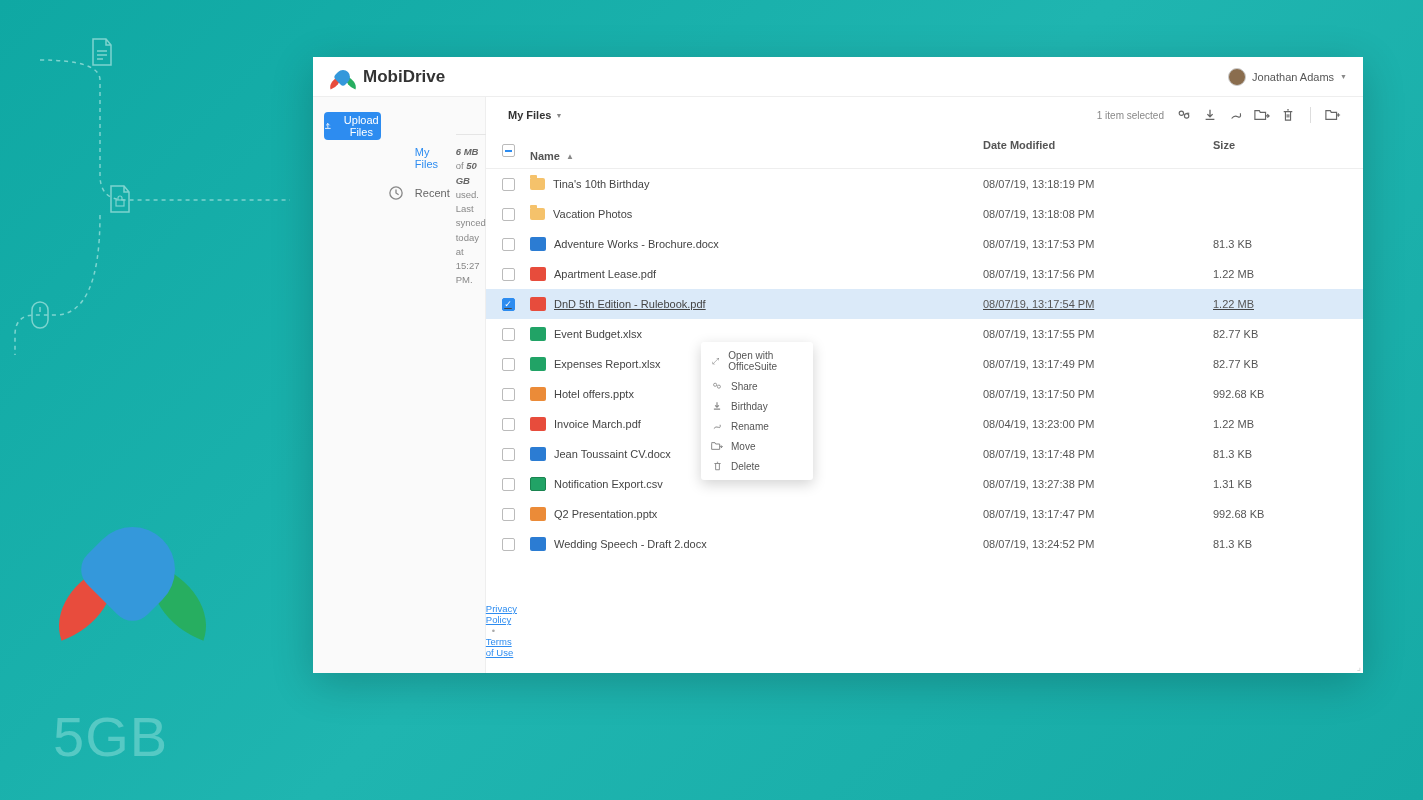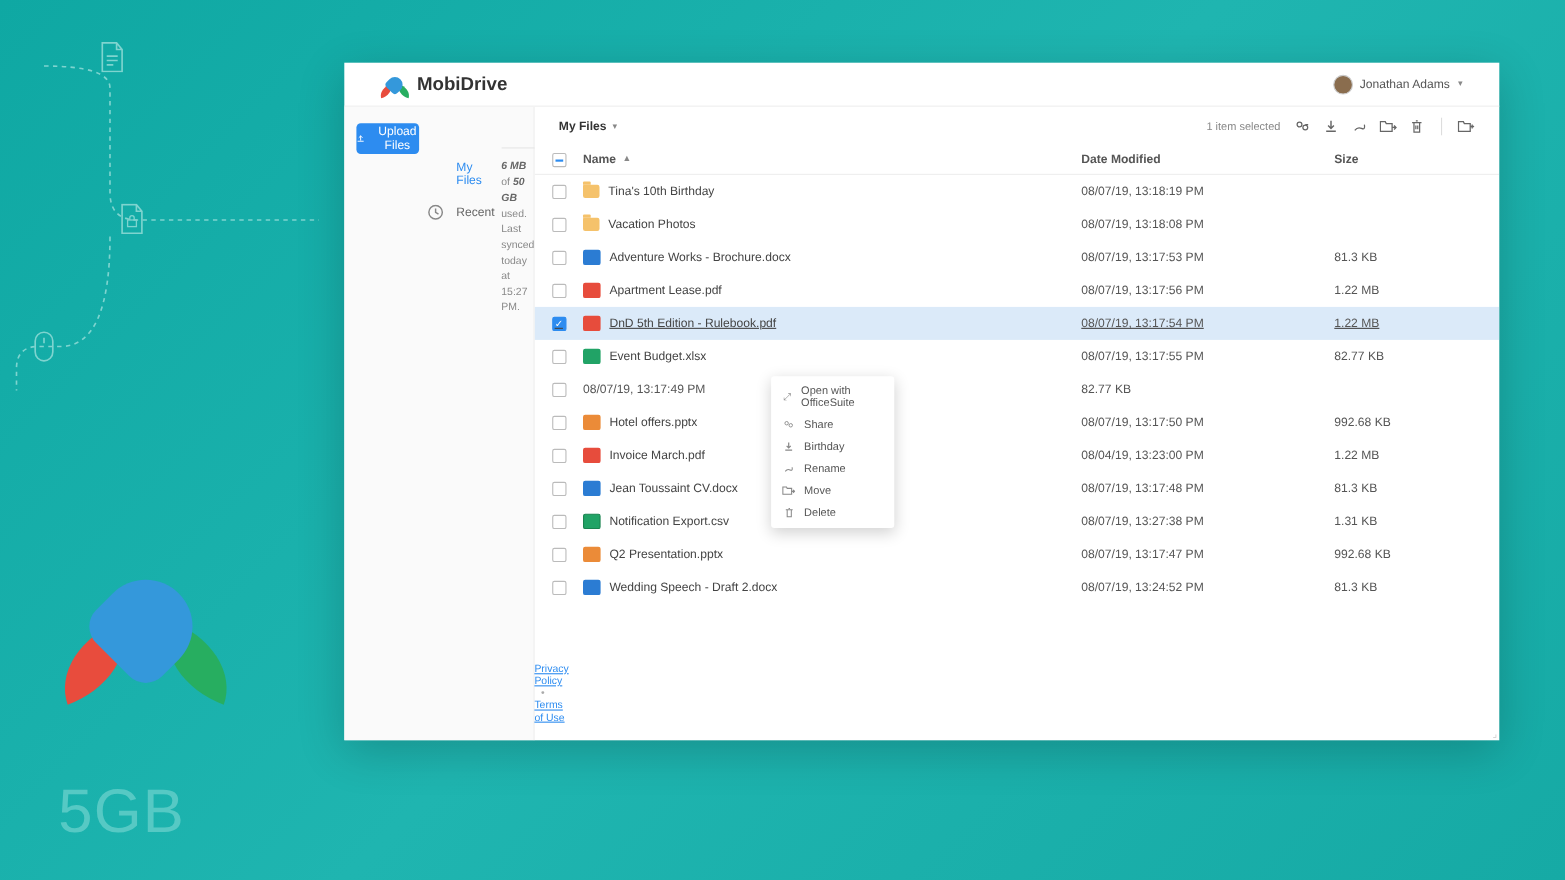--- a/index.html
+++ b/index.html
@@ -18,21 +18,21 @@
 .large-logo .leaf-l { position: absolute; left: 0; bottom: 0; width: 72px; height: 55px; background: #e84c3d; border-radius: 100% 0 100% 0 / 100% 0 100% 0; transform: rotate(-20deg); }
 .large-logo .leaf-r { position: absolute; right: 0; bottom: 0; width: 72px; height: 55px; background: #27ae60; border-radius: 0 100% 0 100% / 0 100% 0 100%; transform: rotate(20deg); }
 .large-logo .leaf-c { position: absolute; left: 40px; bottom: 18px; width: 85px; height: 85px; background: #3498db; border-radius: 100% 100% 50% 50%; transform: rotate(45deg); }
 
 .promo-text { position: absolute; left: 53px; bottom: 35px; color: #fff; }
 .promo-5gb { font-size: 56px; font-weight: 300; color: #56c9c4; letter-spacing: 1px; line-height: 1; }
 .promo-cloud { font-size: 56px; font-weight: 700; letter-spacing: 0; line-height: 1.1; }
 
 
 .window { position: absolute; top: 57px; left: 313px; width: 1050px; height: 616px; background: #fff; display: flex; flex-direction: column; box-shadow: 0 10px 40px rgba(0,0,0,0.2); }
-.header { height: 40px; display: flex; align-items: center; padding: 0 32px; border-bottom: 1px solid #eee; }
+.header { height: 40px; display: flex; align-items: center; padding: 0 16px; border-bottom: 1px solid #eee; }
 .logo-sm { display: flex; align-items: center; gap: 6px; width: 160px; }
 .logo-sm-mark { width: 28px; height: 22px; position: relative; }
 .logo-sm-mark .l1 { position:absolute; left:0; bottom:0; width:12px; height:10px; background:#e84c3d; border-radius:100% 0 100% 0; transform:rotate(-15deg);}
 .logo-sm-mark .l2 { position:absolute; right:0; bottom:0; width:12px; height:10px; background:#27ae60; border-radius:0 100% 0 100%; transform:rotate(15deg);}
 .logo-sm-mark .l3 { position:absolute; left:7px; bottom:4px; width:14px; height:14px; background:#3498db; border-radius:100% 100% 50% 50%; transform:rotate(45deg);}
 .logo-sm-text { font-size: 17px; font-weight: 700; color: #333; }
 .search-wrap { display: flex; margin-left: 14px; }
 .search-input { width: 156px; height: 24px; border: 1px solid #ddd; border-right: none; border-radius: 3px 0 0 3px; padding: 0 8px; font-size: 10px; outline: none; }
 .search-input::placeholder { color: #aaa; }
 .search-btn { width: 44px; height: 24px; background: #2d8cf0; border: none; border-radius: 0 3px 3px 0; display: flex; align-items: center; justify-content: center; cursor: pointer; }
@@ -59,21 +59,21 @@
 .breadcrumb { font-size: 11px; font-weight: 700; color: #333; display: flex; align-items: center; gap: 4px; cursor: pointer; }
 .bcrumb-chev { font-size: 7px; color: #888; }
 .toolbar-right { margin-left: auto; display: flex; align-items: center; gap: 12px; }
 .sel-text { font-size: 10px; color: #888; }
 .tool-icons { display: flex; gap: 10px; align-items: center; }
 .tool-sep { width: 1px; height: 16px; background: #ddd; margin: 0 4px; }
 .tico { width: 16px; height: 16px; color: #666; cursor: pointer; display: flex; align-items: center; justify-content: center; }
 
 .table { flex: 1; overflow: auto; }
 .thead { display: grid; grid-template-columns: 44px 1fr 230px 150px; padding: 6px 0; font-size: 11px; color: #555; font-weight: 700; border-bottom: 1px solid #eee; }
-.thead .th-name { display: flex; gap: 6px; }
+.thead .th-name { display: flex; align-items: center; gap: 6px; margin-top: 11px; }
 .sort-arr { font-size: 8px; color: #888; }
 .th-check { display:flex; align-items:center; justify-content:center; }
 .chk { width: 13px; height: 13px; border: 1px solid #bbb; border-radius: 2px; background:#fff; display:flex; align-items:center; justify-content:center; cursor:pointer;}
 .chk.mixed::after { content:''; width:7px; height:2px; background:#2d8cf0; }
 .chk.checked { background:#2d8cf0; border-color:#2d8cf0; }
 .chk.checked::after { content:'✓'; color:#fff; font-size:9px; line-height:1; }
 
 .row { display: grid; grid-template-columns: 44px 1fr 230px 150px; align-items: center; height: 30px; font-size: 11px; color: #444; cursor: pointer; }
 .row.selected { background: #dbeaf9; text-decoration: underline; }
 .cell-check { display:flex; justify-content:center; }
@@ -315,20 +315,24 @@
                 <span class="fico xlsx"></span>
                 <span>Event Budget.xlsx</span>
               </div>
               <div class="cell-date">08/07/19, 13:17:55 PM</div>
               <div class="cell-size">82.77 KB</div>
             </div>
             <div class="row">
               <div class="cell-check">
                 <div class="chk"></div>
               </div>
+              <div class="cell-name">
+                <span class="fico xlsx"></span>
+                <span>Expenses Report.xlsx</span>
+              </div>
               <div class="cell-date">08/07/19, 13:17:49 PM</div>
               <div class="cell-size">82.77 KB</div>
             </div>
             <div class="row">
               <div class="cell-check">
                 <div class="chk"></div>
               </div>
               <div class="cell-name">
                 <span class="fico pptx"></span>
                 <span>Hotel offers.pptx</span>

